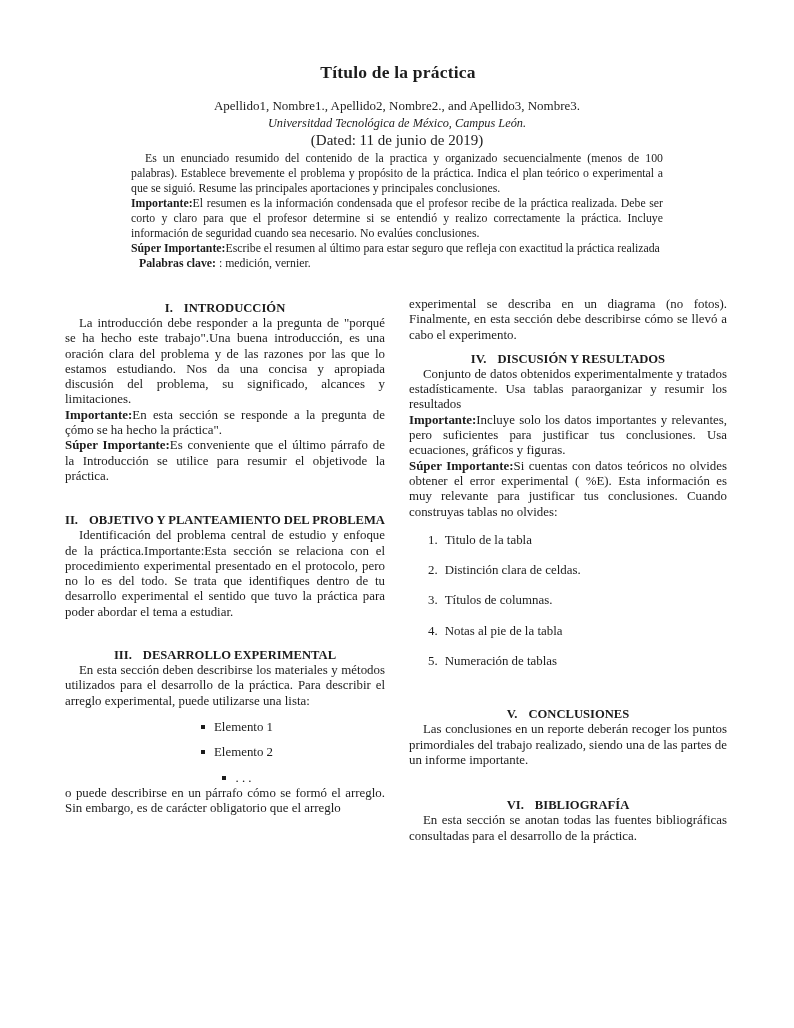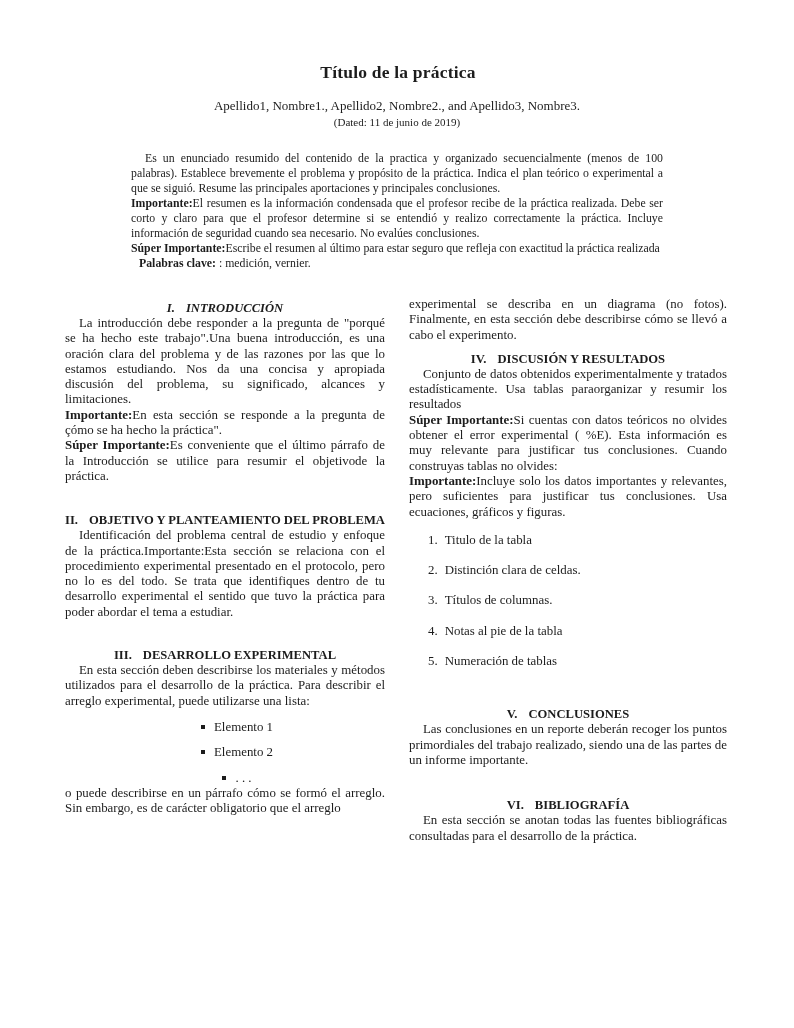--- a/index.html
+++ b/index.html
@@ -6,21 +6,21 @@
   .page {
     position:relative; width:794px; height:1028px; margin:0 auto;
     background:#ffffff; color:#1c1c1c; overflow:hidden;
     font-family:"Liberation Serif","DejaVu Serif",serif;
   }
   
   .hdr { position:absolute; top:62px; left:0; right:0; text-align:center; }
   .doc-title { font-size:17.5px; font-weight:bold; letter-spacing:.2px; margin:0 0 15px 2px; }
   .authors   { font-size:13px;   margin:0 0 2px 0; }
   .affil     { font-size:12.3px; font-style:italic; margin:0 0 1px 0; }
-  .dated     { font-size:11px; margin:0; }
+  .dated     { font-size:15px; margin:0; }
   
   .abs {
     position:absolute; top:151px; left:131px; width:532px;
     font-size:11.8px; line-height:15px; text-align:justify; hyphens:auto;
   }
   .abs p { margin:0; }
   .abs .first { text-indent:14px; }
   .kw { margin-top:10px; text-indent:8px; }
   
   .col {
@@ -28,21 +28,21 @@
     text-align:justify; hyphens:auto;
   }
   .col-l { left:65px;  width:320px; }
   .col-r { left:409px; width:318px; }
   .sec { font-size:12.6px; font-weight:bold; text-align:center; margin:0; line-height:16px; }
   .sec .secnum { margin-right:11px; }
   .col p { margin:0; }
   .indent { text-indent:14px; }
   b.run { font-weight:bold; }
   
-  .mt3  { margin-top:3px;font-style:italic; }  .mt4  { margin-top:8px; } .mt13 { margin-top:13px; }
+  .mt3  { margin-top:3px; }  .mt4  { margin-top:8px; } .mt13 { margin-top:13px; }
   .mt15 { margin-top:15px; } .mt16 { margin-top:16px; }
   .mt17 { margin-top:17px; } .mt25 { margin-top:25px; }
   .mt27 { margin-top:27px; } .mt28 { margin-top:28px; }
   .mt35 { margin-top:29px; } .mt37 { margin-top:37px; }
   
   ul.itemize { list-style:none; margin:11px 0 0 0; padding:0 0 0 24px; text-align:center; }
   ul.itemize li { margin:0 0 10px 0; }
   ul.itemize li:last-child { margin-bottom:0; }
   .bullet {
     display:inline-block; width:4px; height:4px; background:#1c1c1c;
@@ -54,20 +54,21 @@
   .enum-num { margin-right:7px; }
 </style>
 </head>
 <body>
 
 <div class="page">
 
   <div class="hdr">
     <p class="doc-title">Título de la práctica</p>
     <p class="authors">Apellido1, Nombre1., Apellido2, Nombre2., and Apellido3, Nombre3.</p>
+    <p class="affil">Universitdad Tecnológica de México, Campus León.</p>
     <p class="dated">(Dated: 11 de junio de 2019)</p>
   </div>
 
   <div class="abs">
     <p class="first">Es un enunciado resumido del contenido de la practica y organizado secuencialmente (menos de 100 palabras). Establece brevemente el problema y propósito de la práctica. Indica el plan teórico o experimental a que se siguió. Resume las principales aportaciones y principales conclusiones.</p>
     <p><b class="run">Importante:</b><span>El resumen es la información condensada que el profesor recibe de la práctica realizada. Debe ser corto y claro para que el profesor determine si se entendió y realizo correctamente la práctica. Incluye información de seguridad cuando sea necesario. No evalúes conclusiones.</span></p>
     <p><b class="run">Súper Importante:</b><span>Escribe el resumen al último para estar seguro que refleja con exactitud la práctica realizada</span></p>
     <p class="kw"><b class="run">Palabras clave:</b> <span>: medición, vernier.</span></p>
   </div>
 
@@ -88,22 +89,22 @@
       <li><span class="bullet"></span><span>. . .</span></li>
     </ul>
     <p class="mt13">o puede describirse en un párrafo cómo se formó el arreglo. Sin embargo, es de carácter obligatorio que el arreglo</p>
   </div>
 
   <div class="col col-r">
     <p>experimental se describa en un diagrama (no fotos). Finalmente, en esta sección debe describirse cómo se llevó a cabo el experimento.</p>
 
     <h2 class="sec mt4"><span class="secnum">IV.</span><span>DISCUSIÓN Y RESULTADOS</span></h2>
     <p class="indent mt16">Conjunto de datos obtenidos experimentalmente y tratados estadísticamente. Usa tablas paraorganizar y resumir los resultados</p>
+    <p><b class="run">Importante:</b><span>Incluye solo los datos importantes y relevantes, pero suficientes para justificar tus conclusiones. Usa ecuaciones, gráficos y figuras.</span></p>
     <p><b class="run">Súper Importante:</b><span>Si cuentas con datos teóricos no olvides obtener el error experimental ( %E). Esta información es muy relevante para justificar tus conclusiones. Cuando construyas tablas no olvides:</span></p>
-    <p><b class="run">Importante:</b><span>Incluye solo los datos importantes y relevantes, pero suficientes para justificar tus conclusiones. Usa ecuaciones, gráficos y figuras.</span></p>
     <ol class="enum">
       <li><span class="enum-num">1.</span><span>Titulo de la tabla</span></li>
       <li><span class="enum-num">2.</span><span>Distinción clara de celdas.</span></li>
       <li><span class="enum-num">3.</span><span>Títulos de columnas.</span></li>
       <li><span class="enum-num">4.</span><span>Notas al pie de la tabla</span></li>
       <li><span class="enum-num">5.</span><span>Numeración de tablas</span></li>
     </ol>
 
     <h2 class="sec mt37"><span class="secnum">V.</span><span>CONCLUSIONES</span></h2>
     <p class="indent mt17">Las conclusiones en un reporte deberán recoger los puntos primordiales del trabajo realizado, siendo una de las partes de un informe importante.</p>

